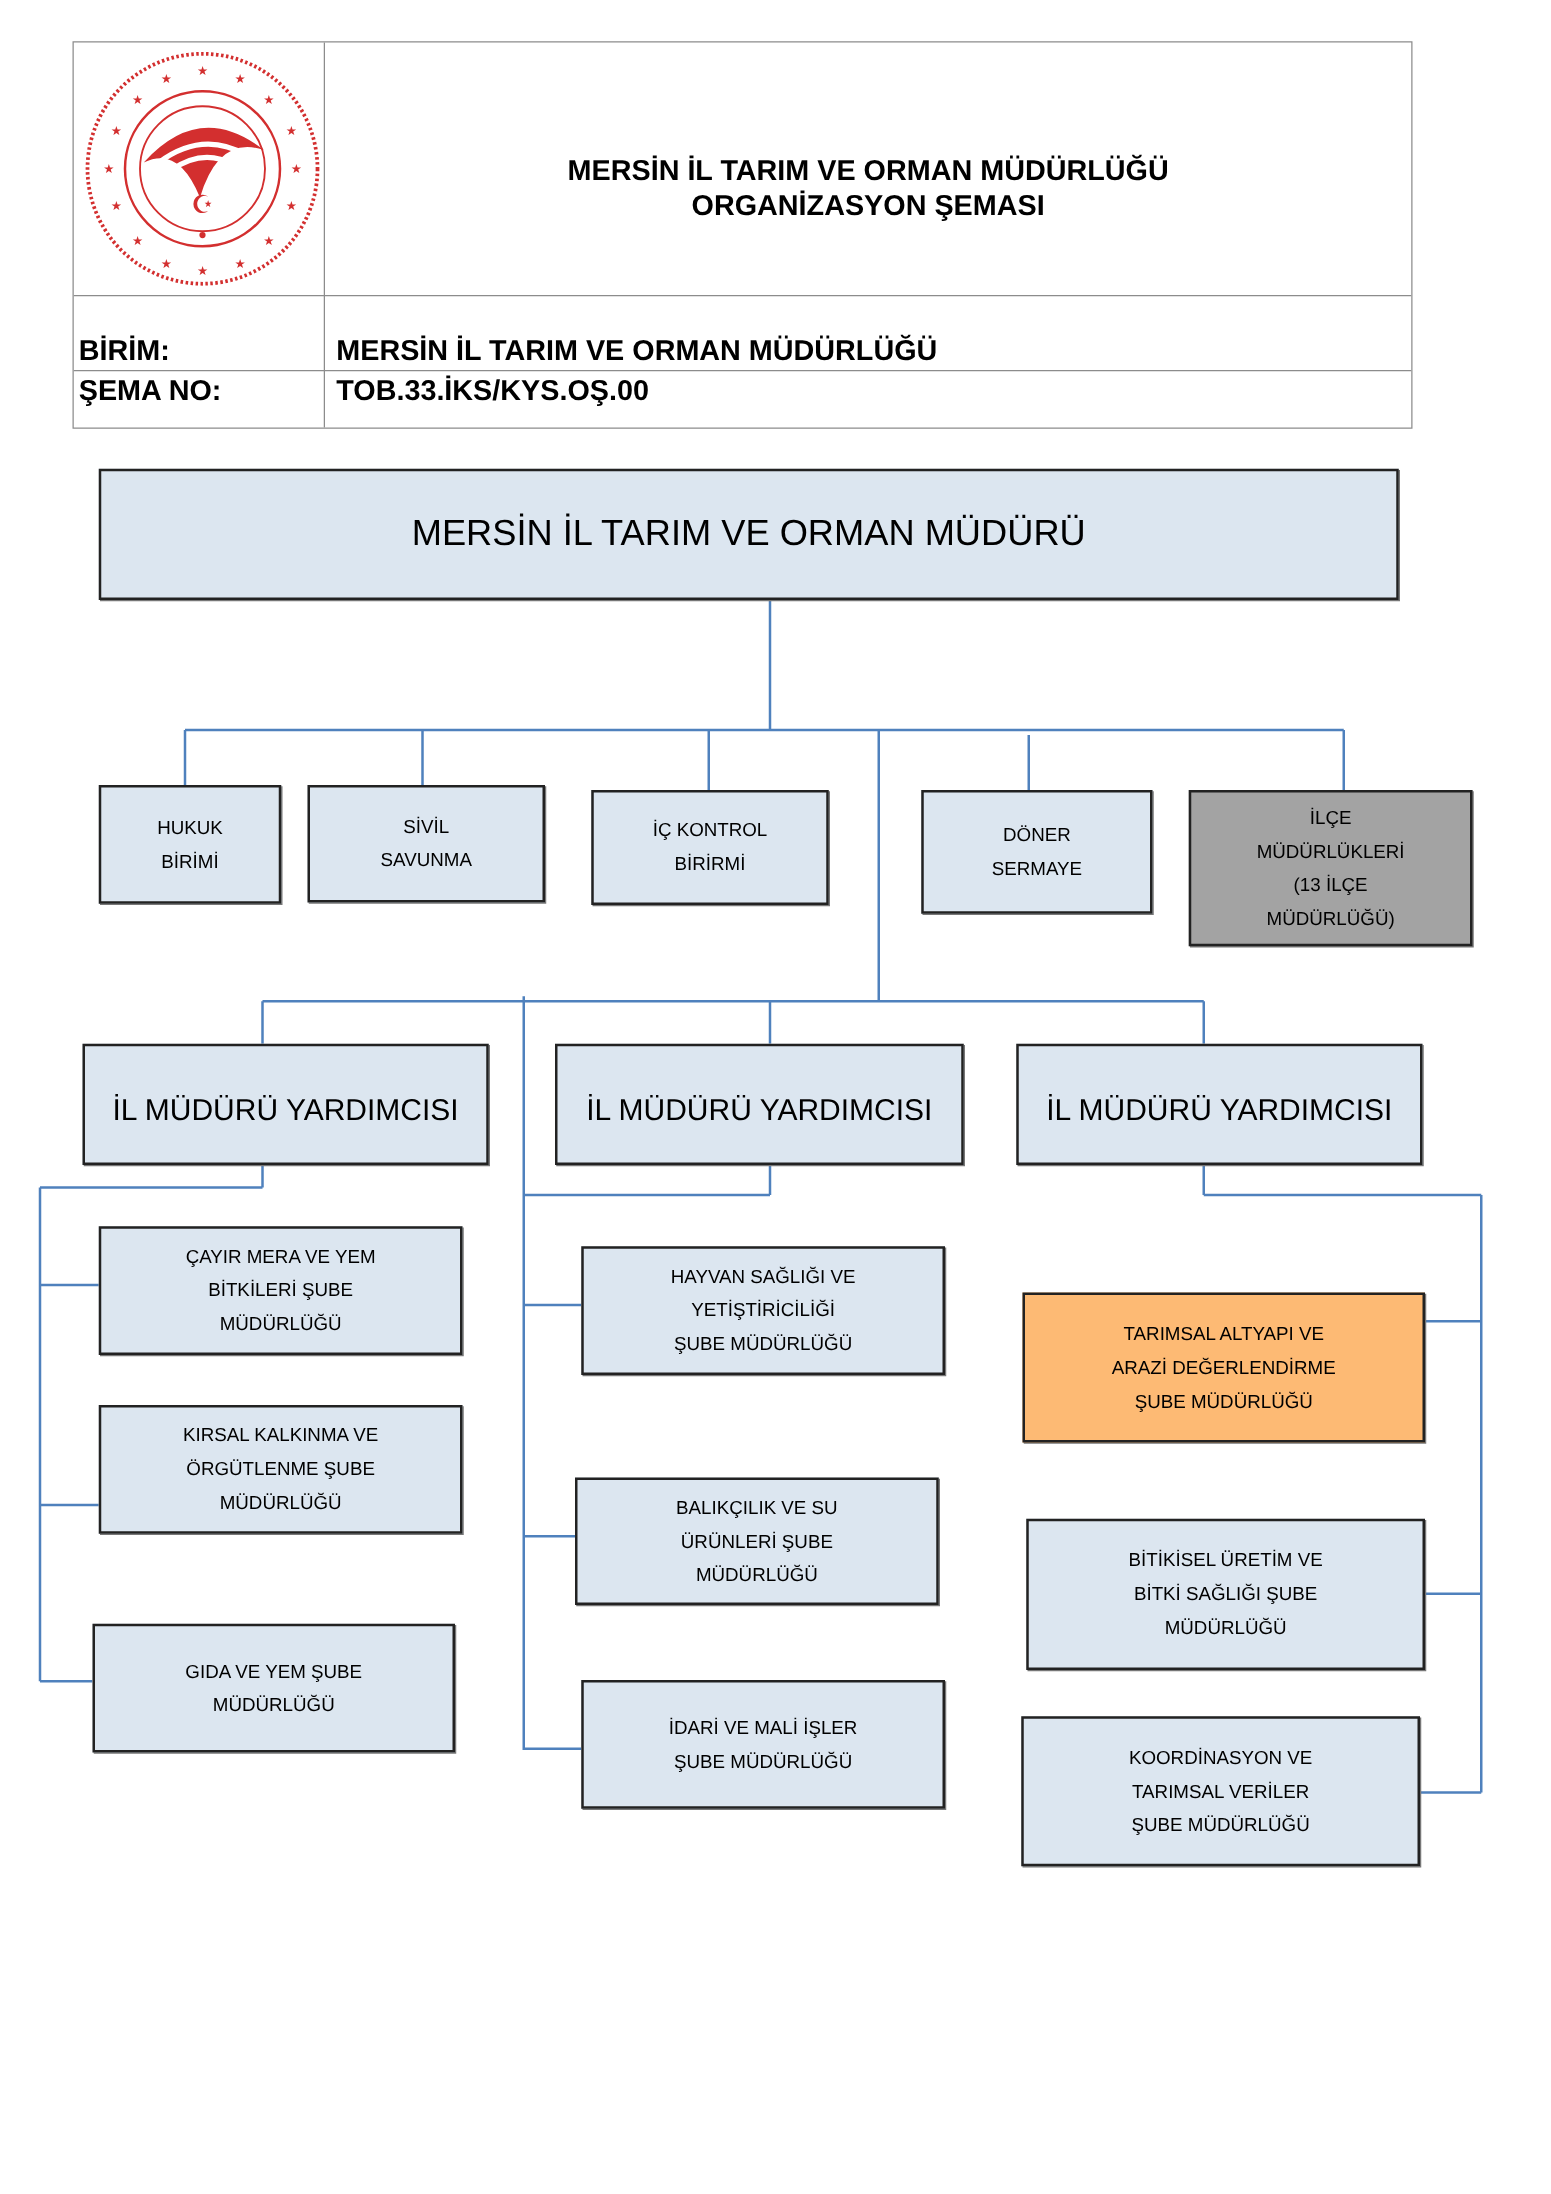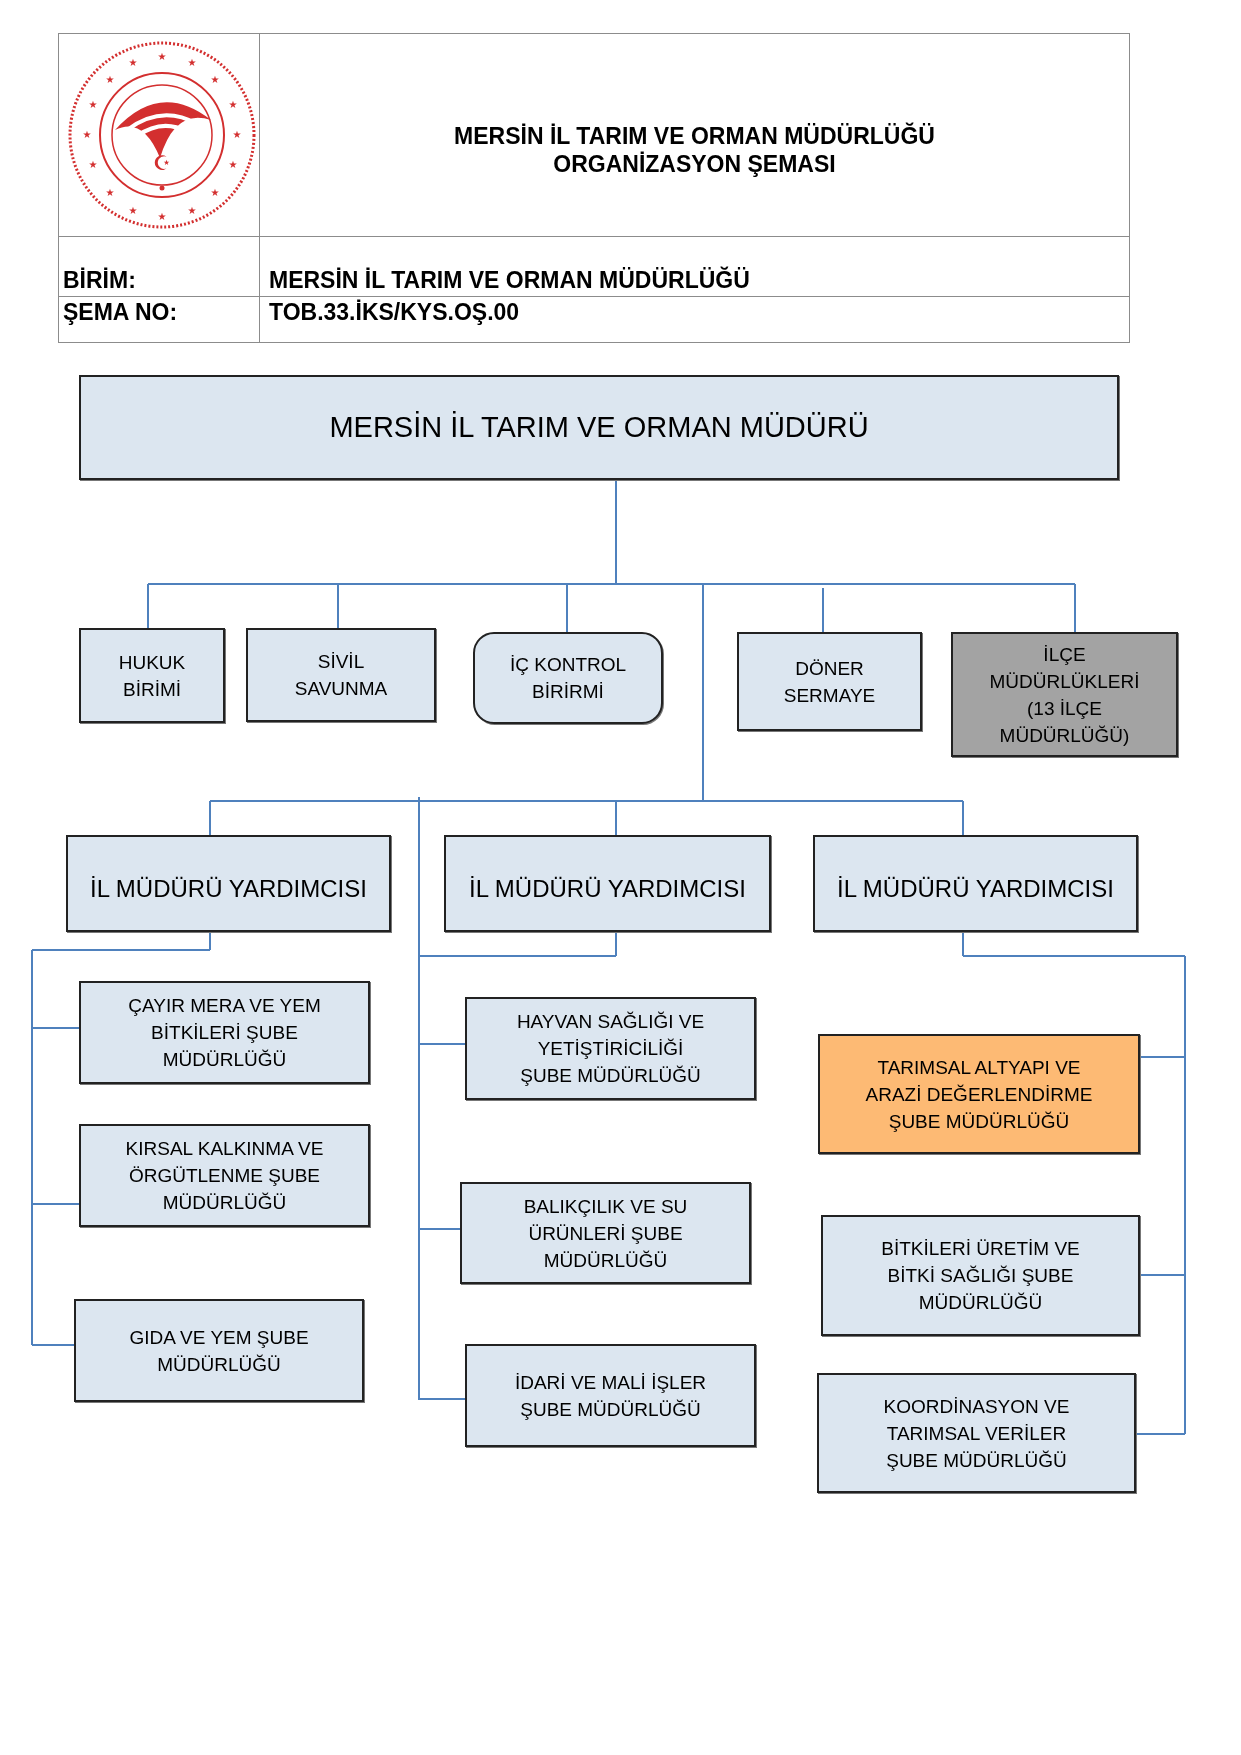--- a/index.html
+++ b/index.html
@@ -8,21 +8,21 @@
   .hdr { position:absolute; left:58px; top:33px; width:1072px; height:310px; border:1px solid #8c8c8c; box-sizing:border-box; }
   .hdr .vline { position:absolute; left:200px; top:0; bottom:0; border-left:1px solid #8c8c8c; }
   .hdr .hline1 { position:absolute; left:0; right:0; top:202px; border-top:1px solid #8c8c8c; }
   .hdr .hline2 { position:absolute; left:0; right:0; top:262px; border-top:1px solid #8c8c8c; }
   .hdr .title { position:absolute; left:201px; right:0; top:88px; text-align:center; font-weight:bold; font-size:23px; line-height:28px; }
   .hdr .lbl { position:absolute; left:4px; font-weight:bold; font-size:23px; }
   .hdr .val { position:absolute; left:210px; font-weight:bold; font-size:23px; }
   .logo { position:absolute; left:6px; top:4px; width:194px; height:194px; }
   .box { position:absolute; background:#dce6f0; border:2px solid #222; box-sizing:border-box;
          display:flex; align-items:center; justify-content:center; text-align:center;
-         font-size:19px; line-height:27px; white-space:pre-line; box-shadow:1px 1px 0 #777; }
+         font-size:15px; line-height:27px; white-space:pre-line; box-shadow:1px 1px 0 #777; }
   .box.top { font-size:29px; }
   .box.asst { align-items:flex-end; padding-bottom:28px; font-size:24px; }
   svg.lines { position:absolute; left:0; top:0; }
 </style>
 </head>
 <body>
 
 <div class="hdr">
   <div class="vline"></div>
   <div class="hline1"></div>
@@ -104,21 +104,21 @@
       <line x1="1136" y1="1434" x2="1185" y2="1434"></line>
     </g>
 </svg>
 
 <div class="box top" style="left: 79px; top: 375px; width: 1040px; height: 105px; background: rgb(220, 230, 240);">MERSİN İL TARIM VE ORMAN MÜDÜRÜ</div>
 
 <div class="box" style="left: 79px; top: 628px; width: 146px; height: 95px; background: rgb(220, 230, 240);">HUKUK
 BİRİMİ</div>
 <div class="box" style="left: 246px; top: 628px; width: 190px; height: 94px; background: rgb(220, 230, 240);">SİVİL
 SAVUNMA</div>
-<div class="box" style="left: 473px; top: 632px; width: 190px; height: 92px; background: rgb(220, 230, 240); border-radius: 21px;">İÇ KONTROL
+<div class="box" style="left: 473px; top: 632px; width: 190px; height: 92px; background: rgb(220, 230, 240);">İÇ KONTROL
 BİRİRMİ</div>
 <div class="box" style="left: 737px; top: 632px; width: 185px; height: 99px; background: rgb(220, 230, 240);">DÖNER
 SERMAYE</div>
 <div class="box" style="left: 951px; top: 632px; width: 227px; height: 125px; background: #a3a3a3;">İLÇE
 MÜDÜRLÜKLERİ
 (13 İLÇE
 MÜDÜRLÜĞÜ)</div>
 
 <div class="box asst" style="left: 66px; top: 835px; width: 325px; height: 97px; background: rgb(220, 230, 240);">İL MÜDÜRÜ YARDIMCISI</div>
 <div class="box asst" style="left: 444px; top: 835px; width: 327px; height: 97px; background: rgb(220, 230, 240);">İL MÜDÜRÜ YARDIMCISI</div>
@@ -138,18 +138,18 @@
 ŞUBE MÜDÜRLÜĞÜ</div>
 <div class="box" style="left: 460px; top: 1182px; width: 291px; height: 102px; background: rgb(220, 230, 240);">BALIKÇILIK VE SU
 ÜRÜNLERİ ŞUBE
 MÜDÜRLÜĞÜ</div>
 <div class="box" style="left: 465px; top: 1344px; width: 291px; height: 103px; background: rgb(220, 230, 240);">İDARİ VE MALİ İŞLER
 ŞUBE MÜDÜRLÜĞÜ</div>
 
 <div class="box" style="left: 818px; top: 1034px; width: 322px; height: 120px; background: #fdba74;">TARIMSAL  ALTYAPI VE
 ARAZİ DEĞERLENDİRME
 ŞUBE MÜDÜRLÜĞÜ</div>
-<div class="box" style="left: 821px; top: 1215px; width: 319px; height: 121px; background: rgb(220, 230, 240);">BİTKİLERİ ÜRETİM VE
+<div class="box" style="left: 821px; top: 1215px; width: 319px; height: 121px; background: rgb(220, 230, 240);">BİTİKİSEL ÜRETİM VE
 BİTKİ SAĞLIĞI ŞUBE
 MÜDÜRLÜĞÜ</div>
 <div class="box" style="left: 817px; top: 1373px; width: 319px; height: 120px; background: rgb(220, 230, 240);">KOORDİNASYON VE
 TARIMSAL VERİLER
 ŞUBE MÜDÜRLÜĞÜ</div>
 
 </body></html>

